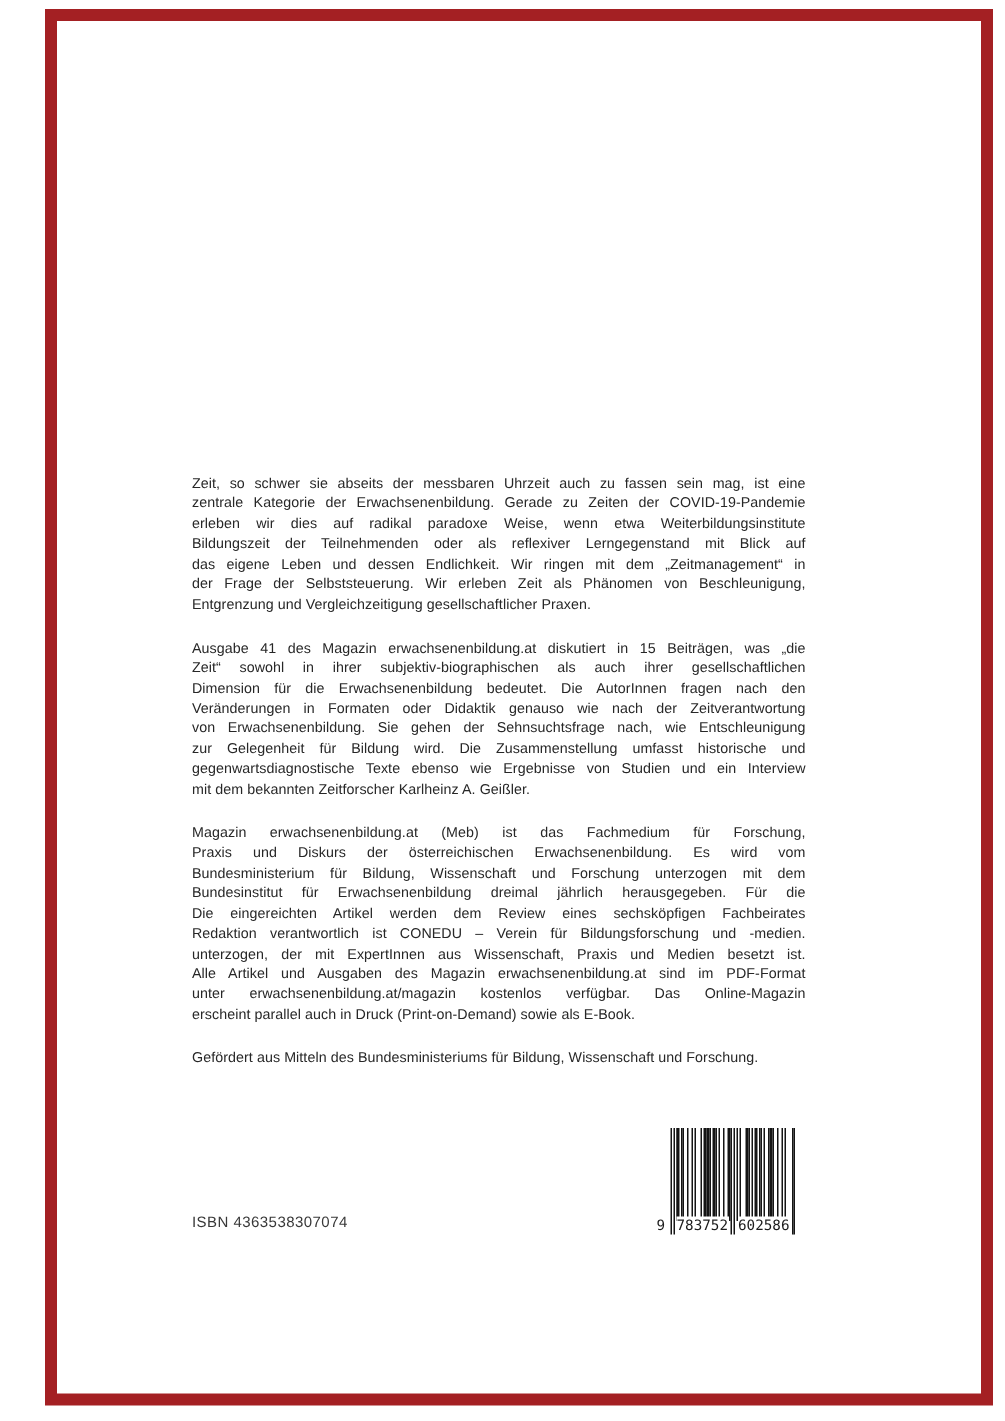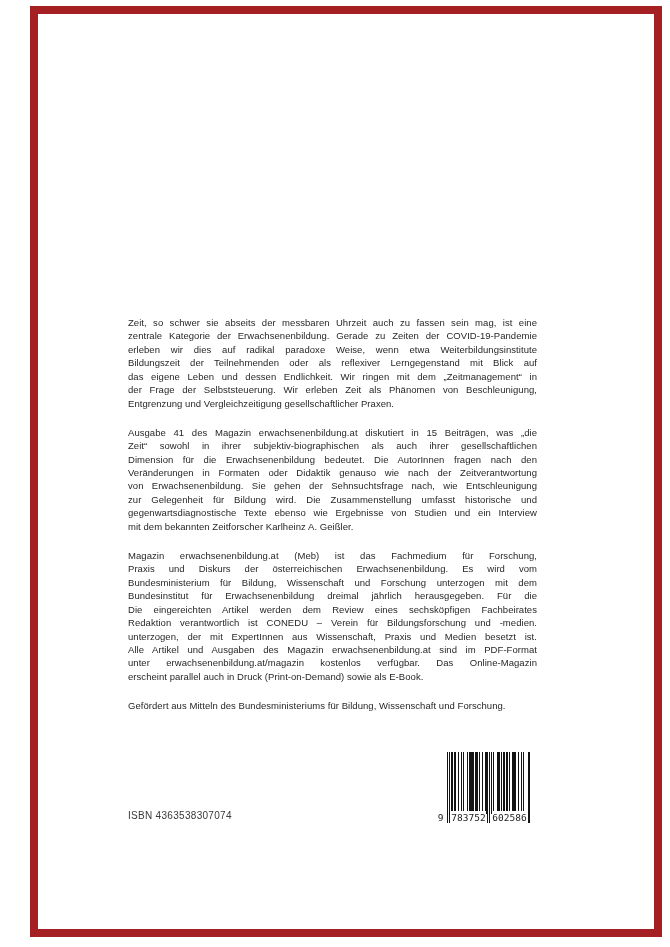--- a/index.html
+++ b/index.html
@@ -29,22 +29,22 @@
   .bc-bars{position:absolute;left:4px;top:0;display:flex;height:71px;align-items:flex-start;}
   .bc-module{width:0.884px;height:62px;}
   .bc-module.on{background:#141414;}
   .bc-module.on.guard{height:71px;}
   .bc-digits{
     position:absolute;top:59px;left:4px;width:84px;height:13px;
     font-family:"DejaVu Sans Mono",monospace;font-size:9.5px;line-height:13px;color:#1c1c1c;
   }
   .bc-digits span{position:absolute;top:0;background:#ffffff;height:13px;}
   .bc-d0{left:-10px;width:7px;text-align:center;}
-  .bc-d1{left:4px;width:35px;text-align:center;}
-  .bc-d2{left:45px;width:35px;text-align:center;}
+  .bc-d1{left:4px;width:35px;}
+  .bc-d2{left:45px;width:35px;}
 </style>
 </head>
 <body>
 
 <div class="cover">
 
   <div class="trim-frame"></div>
 
   <div class="text-block">
 

